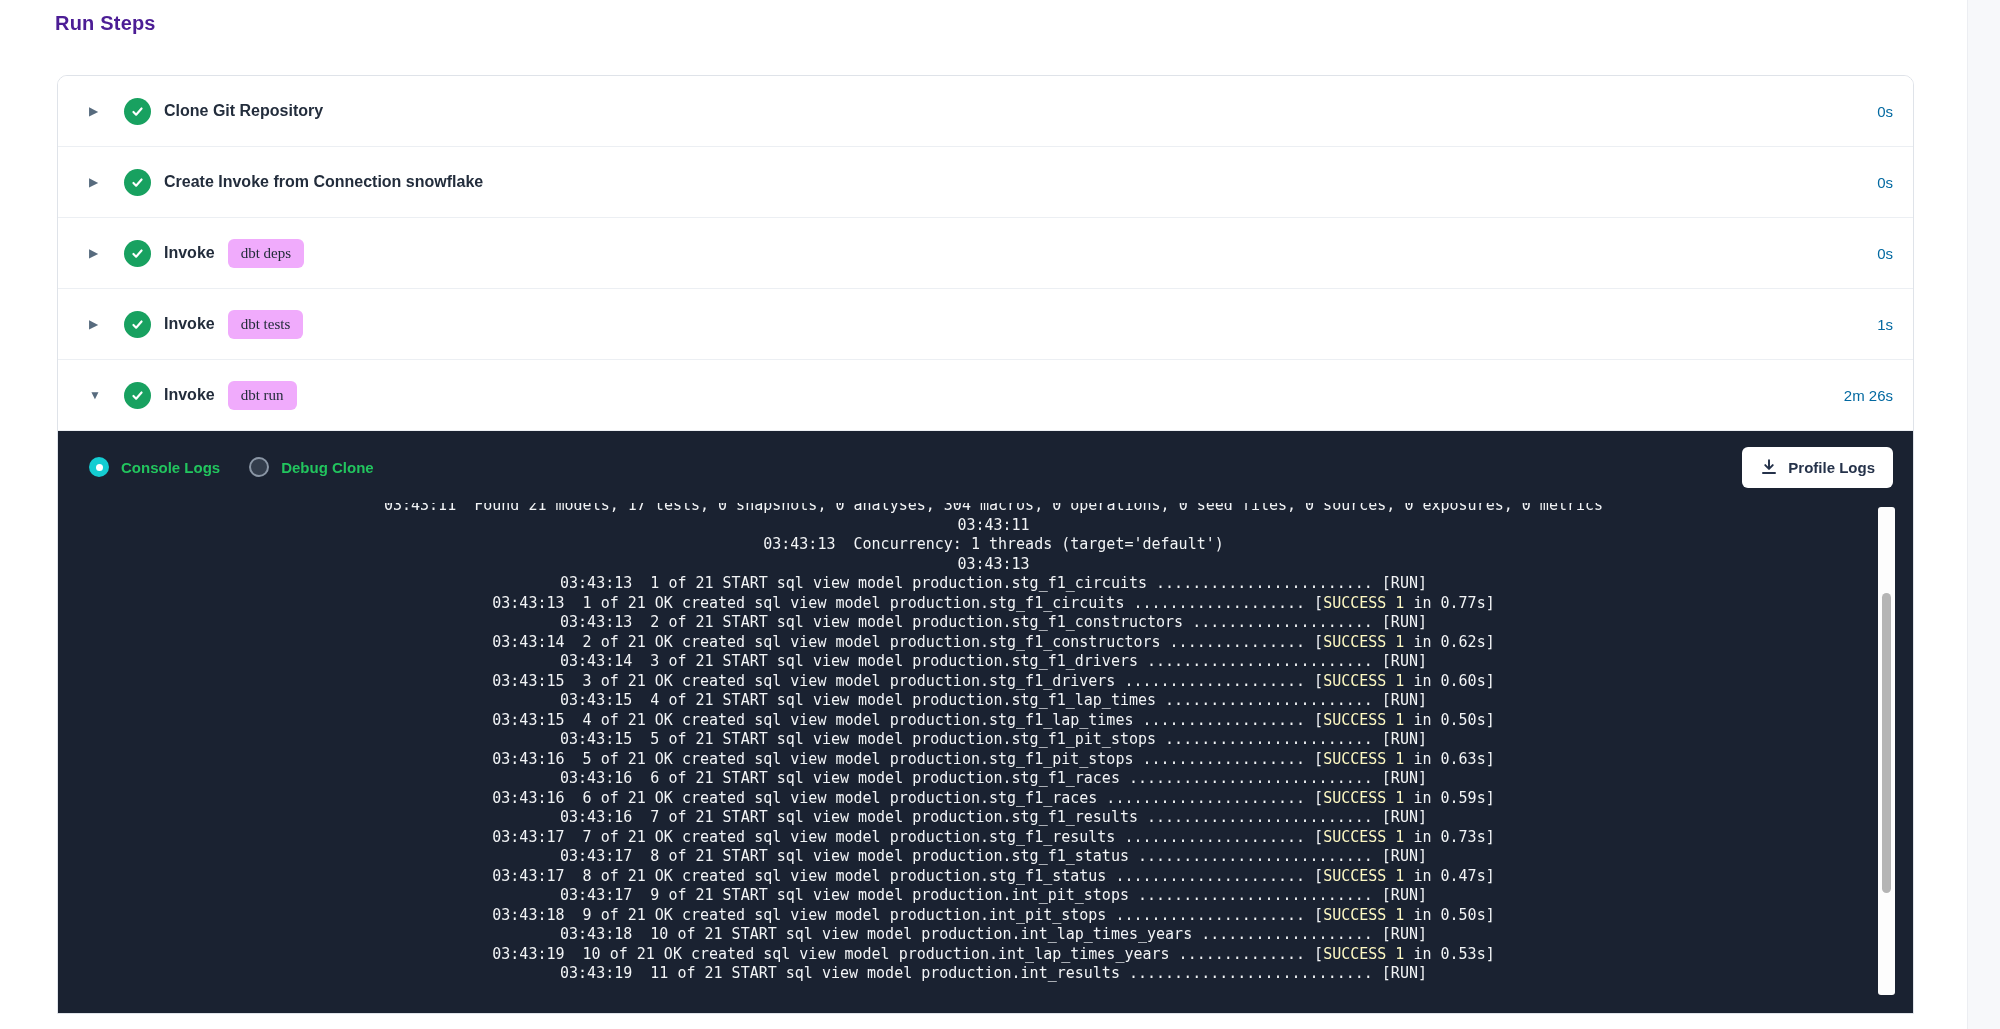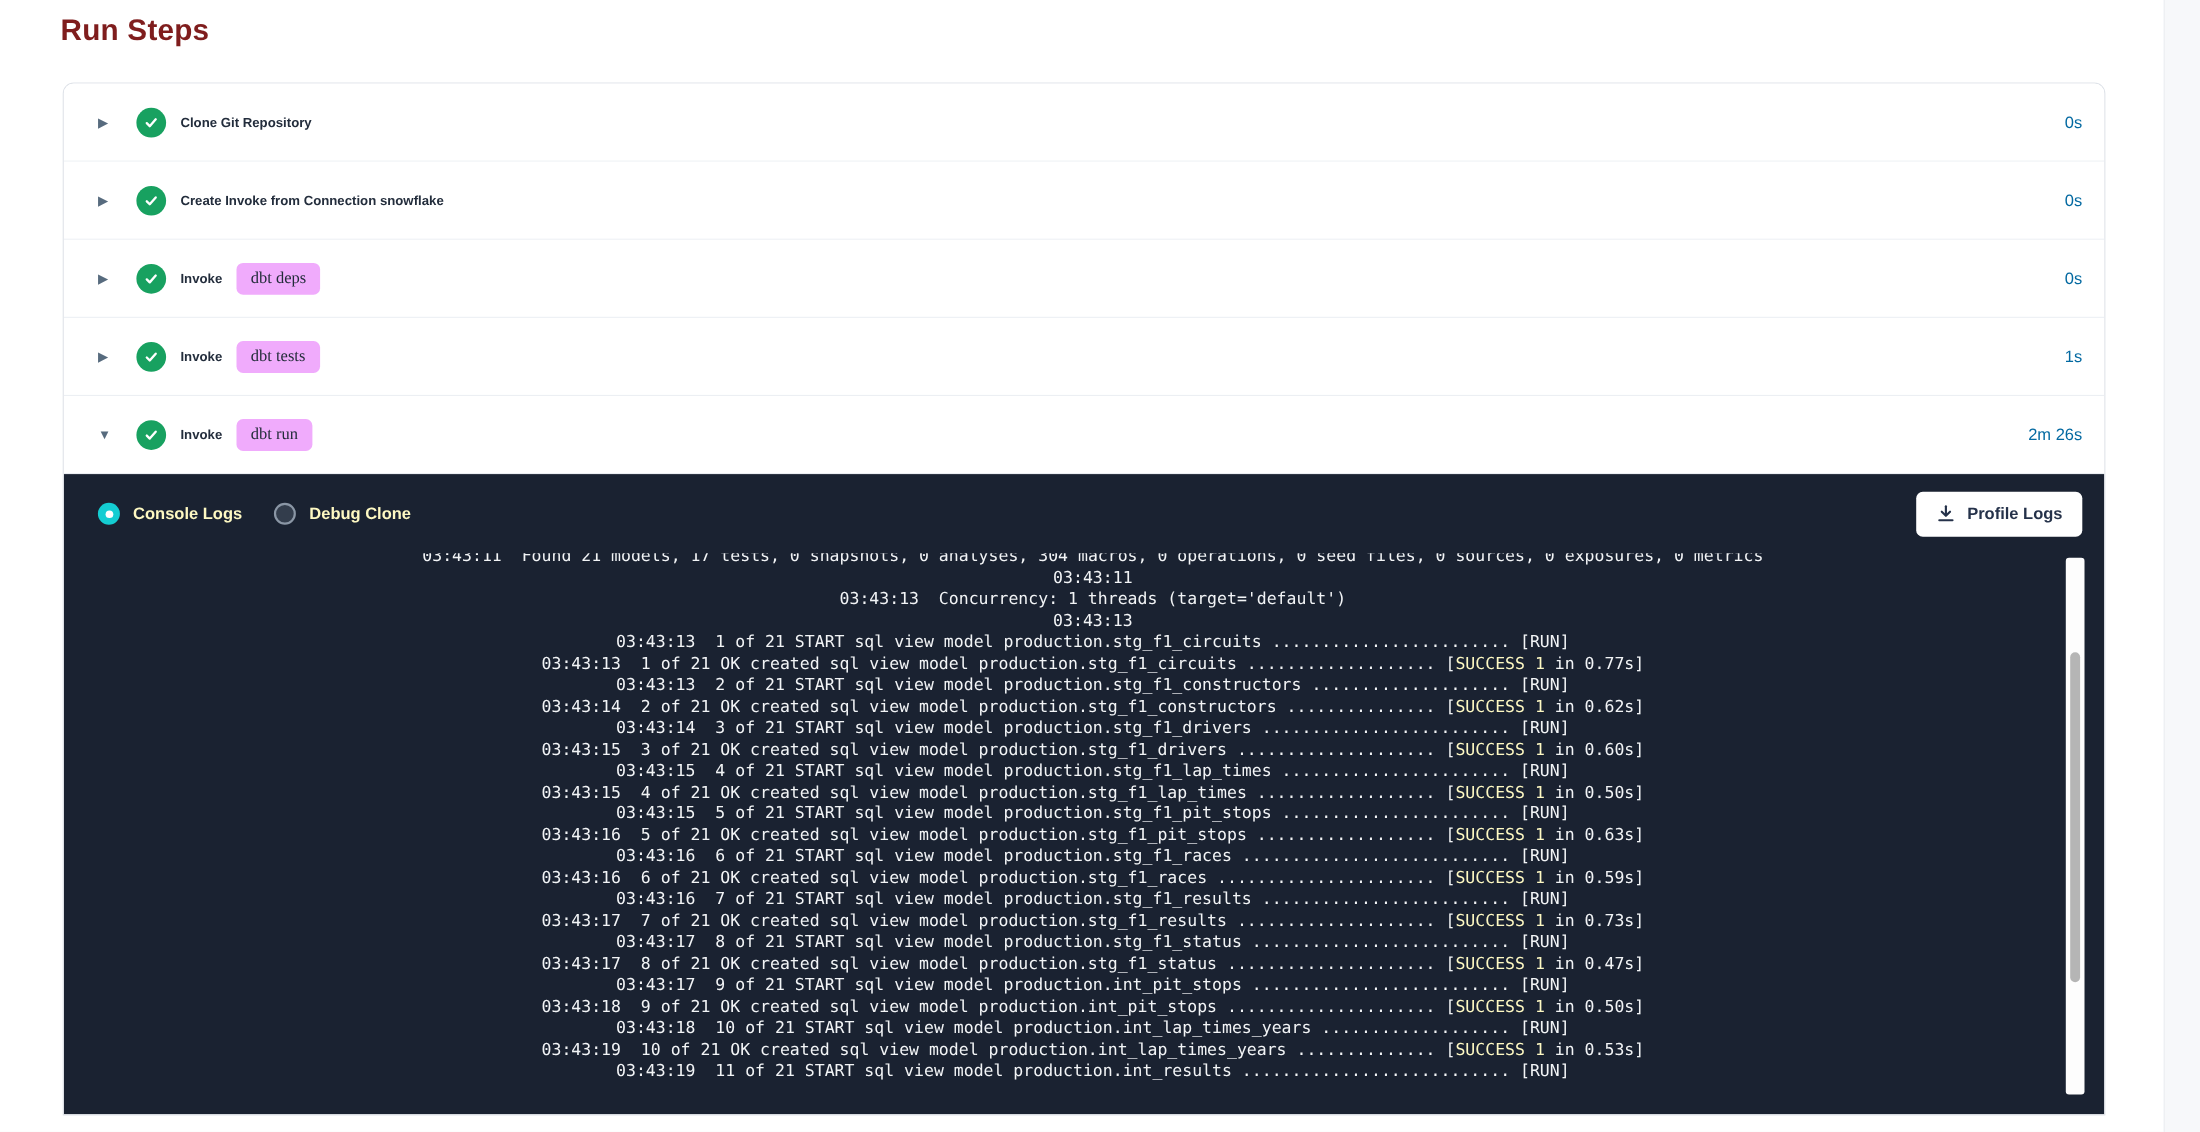--- a/index.html
+++ b/index.html
@@ -2,48 +2,48 @@
 <html><head>
 <meta charset="utf-8">
 <style>
   * { margin:0; padding:0; box-sizing:border-box; }
   html,body { width:2000px; height:1029px; background:#ffffff; overflow:hidden;
               font-family:"Liberation Sans", sans-serif; }
 
   .right-gutter { position:absolute; left:1967px; top:0; width:33px; height:1029px;
                   background:#f7f8fa; border-left:1px solid #eceef2; }
 
-  .page-title { position:absolute; left:55px; top:12px; font-size:27px; font-weight:bold;
-                color:#7f1d1d; letter-spacing:.2px;text-align:center; }
+  .page-title { position:absolute; left:55px; top:12px; font-size:20px; font-weight:bold;
+                color:#4c1d95; letter-spacing:.2px;text-align:center; }
 
   .card { position:absolute; left:57px; top:75px; width:1857px; height:939px;
           background:#ffffff; border:1px solid #dfe3e9; border-radius:10px 10px 0 0;
           overflow:hidden; }
 
   .step-row { height:71px; display:flex; align-items:center;
               padding:0 20px 0 31px; border-bottom:1px solid #eceff3; background:#fff; }
   .caret { width:16px; font-size:12px; color:#57markdown6b7e; color:#576b7e; margin-right:19px;
            cursor:pointer; text-align:left; flex:none; line-height:1; }
   .check-badge { width:27px; height:27px; border-radius:50%; background:#18a160;
                  display:flex; align-items:center; justify-content:center;
                  margin-right:13px; flex:none; }
-  .step-label { font-size:12px; font-weight:bold; color:#232d3c; }
+  .step-label { font-size:16px; font-weight:bold; color:#232d3c; }
   .step-chip { margin-left:13px; background:#f0abfc; border-radius:6px; padding:6px 13px;
                font-family:Liberation Serif, serif; font-size:15px; color:#222c39; }
   .step-duration { margin-left:auto; font-size:15px; color:#0369a1; }
 
   .console { position:relative; width:100%; height:582px; background:#1a2231; }
   .console-header { height:72px; display:flex; align-items:center; padding:0 20px 0 31px; }
   .radio-item { display:flex; align-items:center; margin-right:29px; cursor:pointer; }
   .radio-outer { width:20px; height:20px; border-radius:50%; flex:none;
                  display:flex; align-items:center; justify-content:center; }
   .radio-outer.sel { background:#14cdd2; }
   .radio-outer.unsel { background:#333d4c; border:2px solid #8a96a5; }
   .radio-dot { width:7px; height:7px; border-radius:50%; background:#ffffff; }
-  .radio-label { color:#fef9c3; font-size:15px; font-weight:bold; margin-left:12px; }
+  .radio-label { color:#22c55e; font-size:15px; font-weight:bold; margin-left:12px; }
 
   .download-btn { margin-left:auto; height:41px; background:#ffffff; border:none;
                   border-radius:6px; display:flex; align-items:center; gap:10px;
                   padding:0 18px; font-family:"Liberation Sans", sans-serif;
                   font-size:15px; font-weight:bold; color:#25324a; cursor:pointer; }
 
   .log-viewport { position:absolute; left:0; right:0; top:72px; bottom:2px; overflow:hidden; }
   .log-content { margin-top:-7px; padding-left:16px;
                  font-family:"DejaVu Sans Mono", monospace; font-size:15px;
                  line-height:19.5px; color:#f2f4f6; white-space:pre; }

